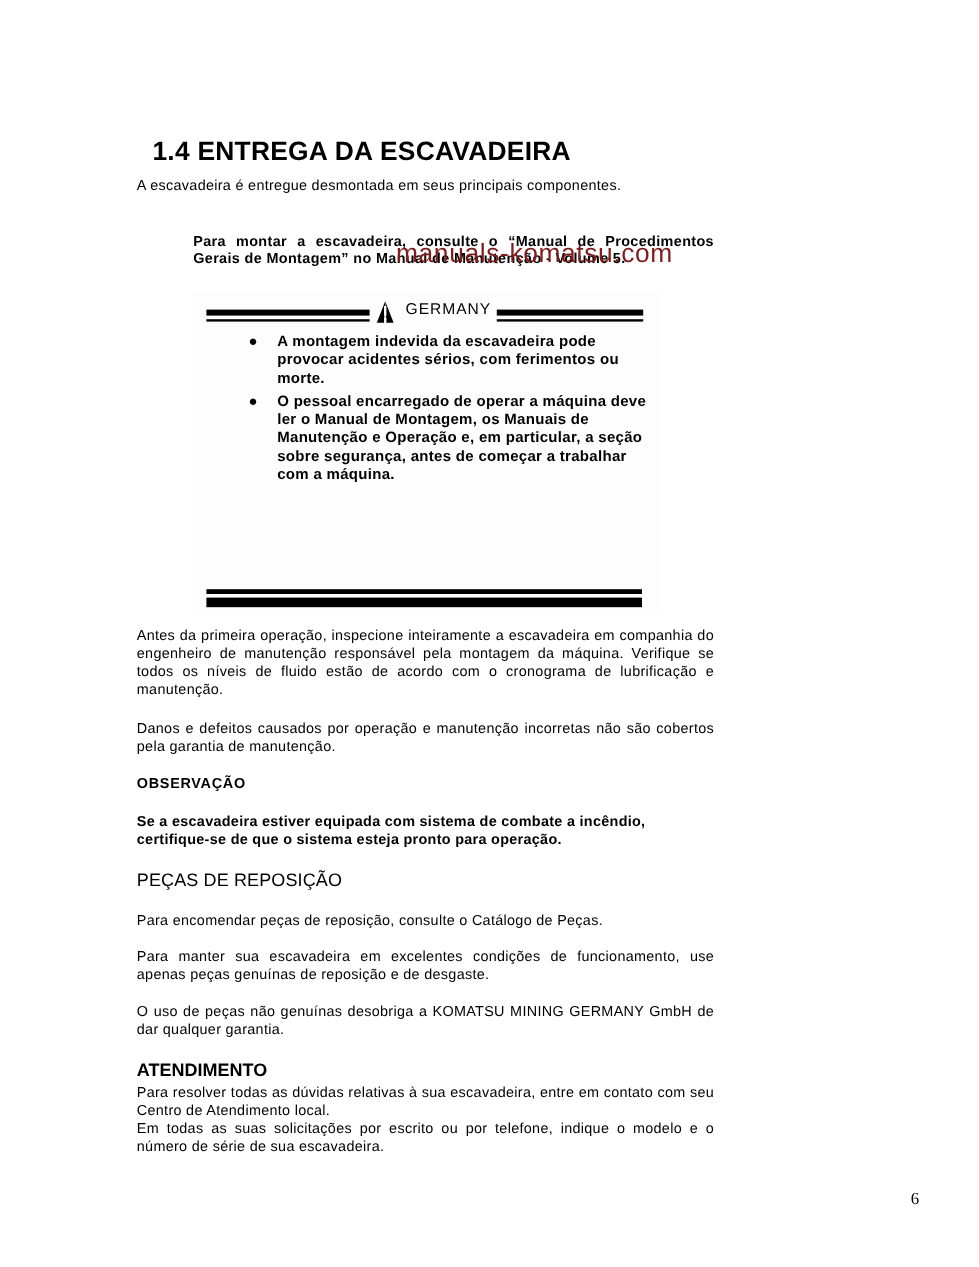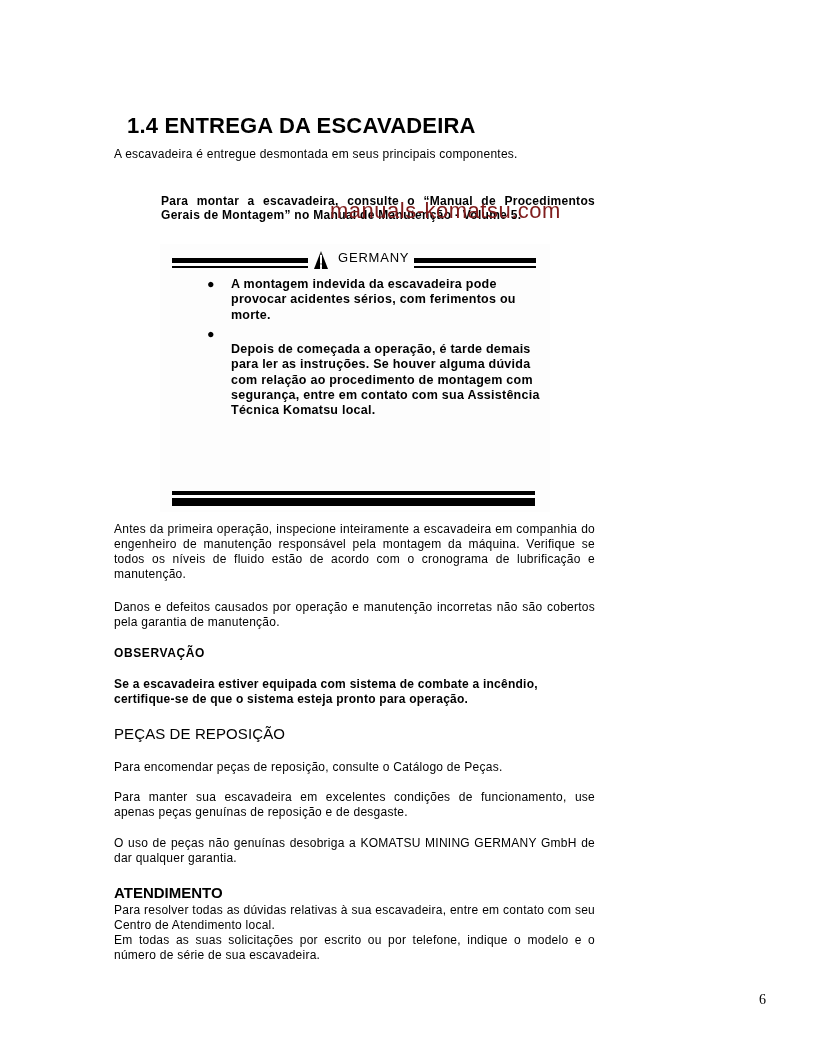--- a/index.html
+++ b/index.html
@@ -65,22 +65,22 @@
   <div class="abs bar-top-right-thick"></div>
   <div class="abs bar-top-right-thin"></div>
 
   <ul class="abs alert-list">
     <li>
       <span class="bullet">●</span>
       <span>A montagem indevida da escavadeira pode provocar acidentes sérios, com ferimentos ou morte.</span>
     </li>
     <li style="margin-top:4px;">
       <span class="bullet">●</span>
+      <span>O pessoal encarregado de operar a máquina deve ler o Manual de Montagem, os Manuais de Manutenção e Operação e, em particular, a seção sobre segurança, antes de começar a trabalhar com a máquina.</span>
       <br>
-      <span>Depois de começada a operação, é tarde demais para ler as instruções. Se houver alguma dúvida com relação ao procedimento de montagem com segurança, entre em contato com sua Assistência Técnica Komatsu local.</span>
     </li>
   </ul>
 
   <div class="abs bar-bot-thin"></div>
   <div class="abs bar-bot-thick"></div>
 </div>
 
 <div class="abs p para1">Antes da primeira operação, inspecione inteiramente a escavadeira em companhia do engenheiro de manutenção responsável pela montagem da máquina. Verifique se todos os níveis de fluido estão de acordo com o cronograma de lubrificação e manutenção.</div>
 <div class="abs p para2">Danos e defeitos causados por operação e manutenção incorretas não são cobertos pela garantia de manutenção.</div>
 

